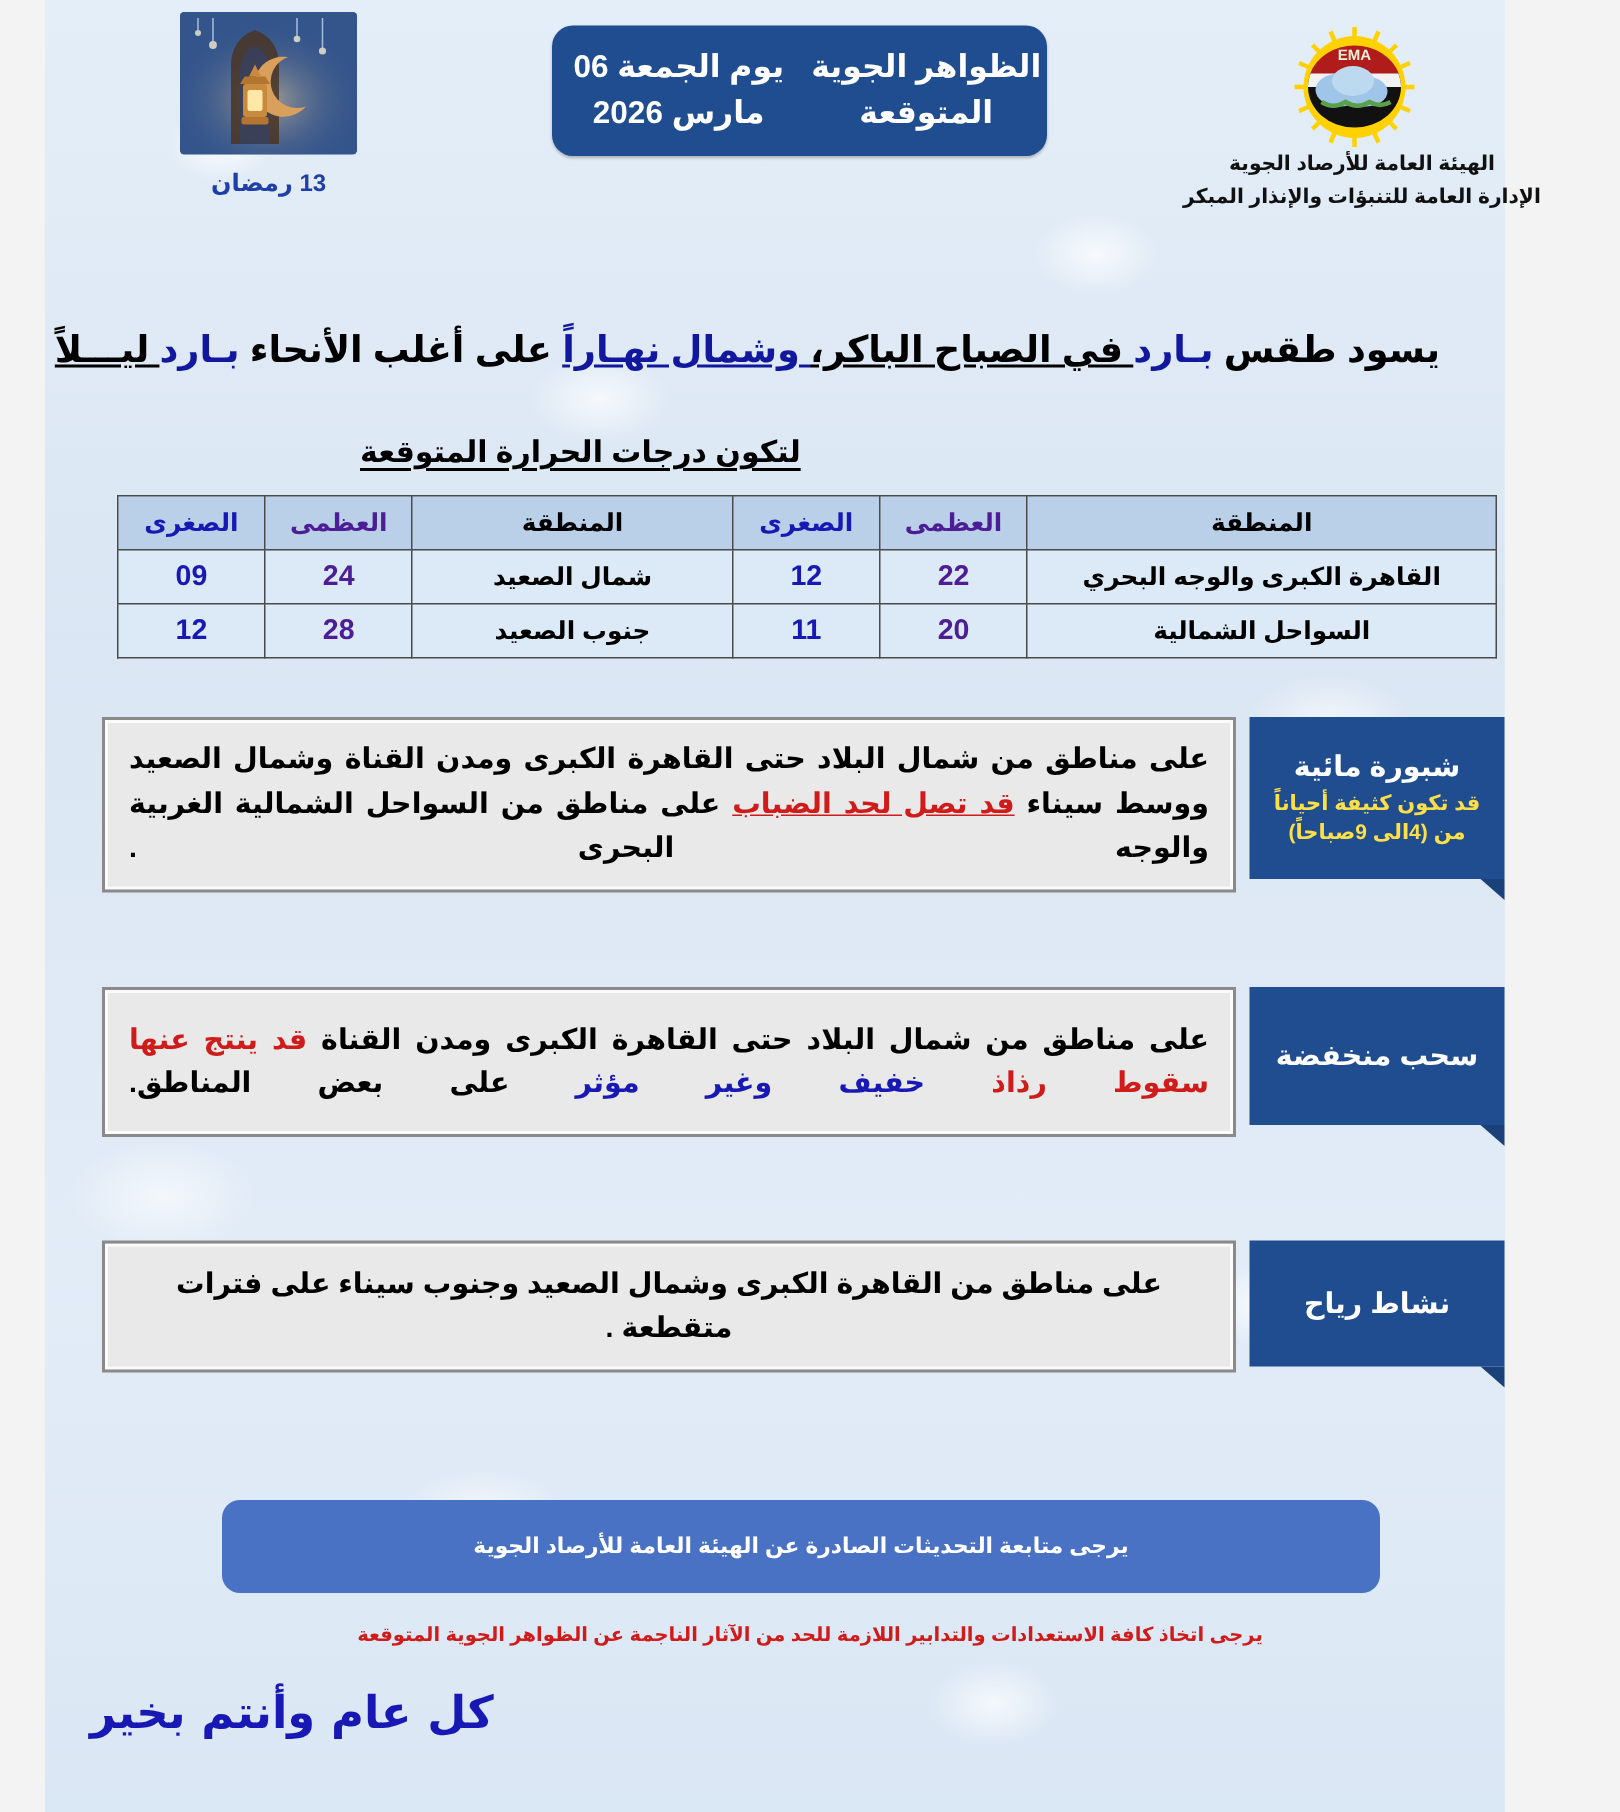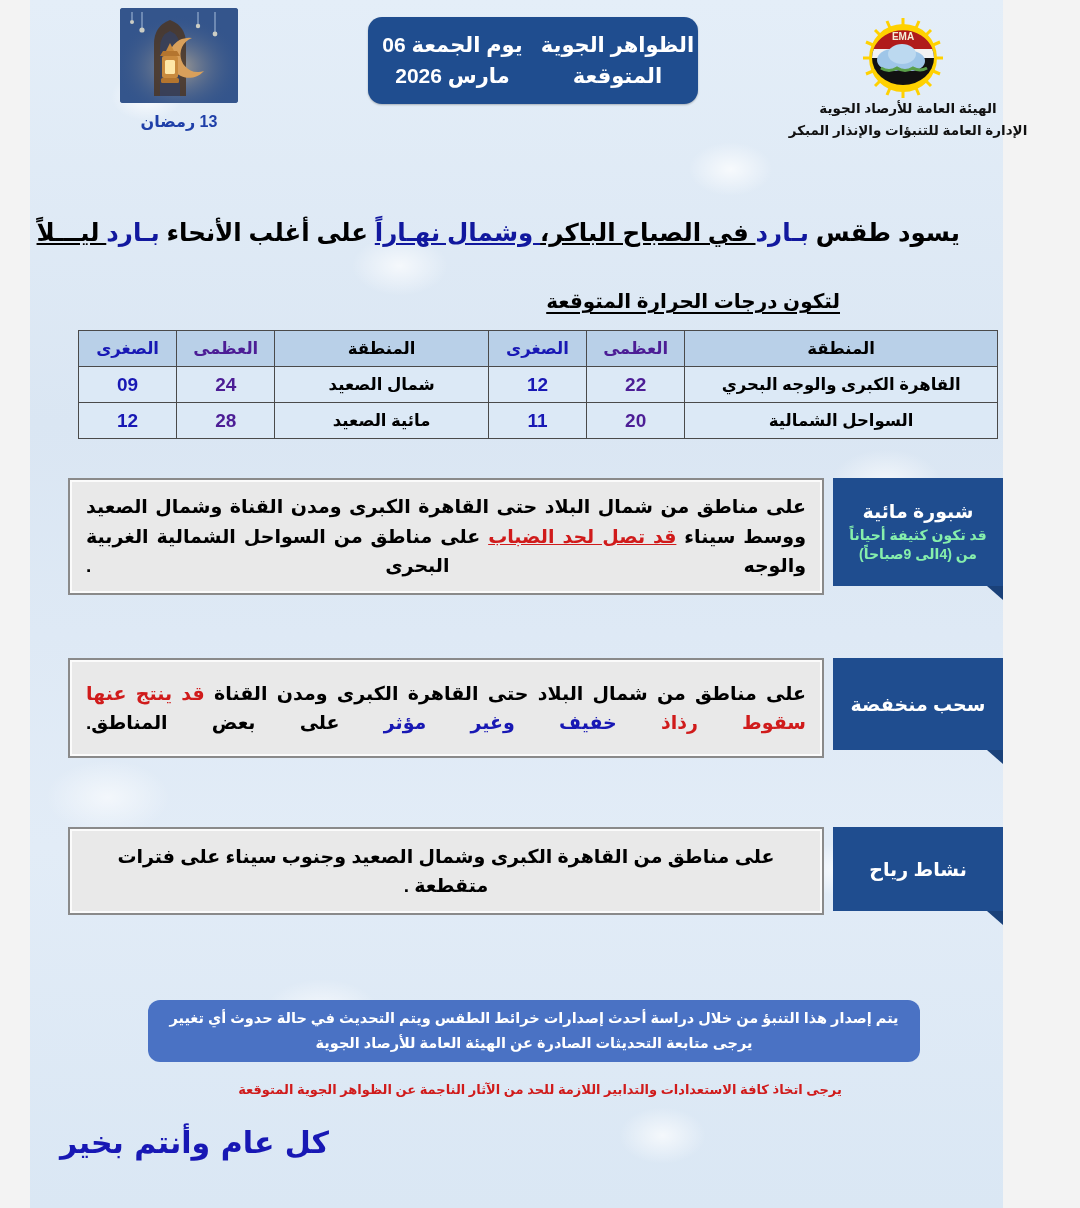--- a/index.html
+++ b/index.html
@@ -74,21 +74,21 @@
   .headline {
     position: absolute; left: 60px; top: 218px; width: 900px;
     text-align: center; font-size: 24.5px; font-weight: bold;
     color: #000000; white-space: nowrap; direction: rtl;
   }
   .headline .blue { color: #11189e; }
   .headline .u { text-decoration: underline; }
 
   .temps-heading {
     position: absolute; left: 240px; top: 289px; width: 600px;
-    text-align: right; font-size: 20px; font-weight: bold;
+    text-align: left; font-size: 20px; font-weight: bold;
     color: #000000; text-decoration: underline;
     text-underline-offset: 4px; direction: rtl;
   }
 
   
   table.temps {
     position: absolute; left: 78px; top: 330px;
     width: 920px; border-collapse: collapse;
     direction: rtl; table-layout: fixed;
   }
@@ -115,21 +115,21 @@
     text-align: center; font-weight: bold;
     display: flex; flex-direction: column;
     align-items: center; justify-content: center;
   }
   .phen .label .tail {
     position: absolute; right: -0px; bottom: -14px;
     width: 0; height: 0;
     border-left: 16px solid transparent;
     border-top: 14px solid #1a4179;
   }
-  .phen .label .sub { color: #86efac; font-size: 14px; line-height: 1.35; margin-top: 3px; }
+  .phen .label .sub { color: #fde047; font-size: 14px; line-height: 1.35; margin-top: 3px; }
   .phen .box {
     position: absolute; top: 0;
     background: #e9e9e9;
     border: 2px solid #8a8a8a;
     box-shadow: inset 0 0 0 2px #fbfbfb;
     box-sizing: border-box;
     display: flex; align-items: center;
   }
   .phen .box p {
     margin: 0; padding: 0 16px;
@@ -274,21 +274,21 @@
         <td class="c-red">22</td>
         <td class="c-blue">12</td>
         <td class="region">شمال الصعيد</td>
         <td class="c-red">24</td>
         <td class="c-blue">09</td>
       </tr>
       <tr class="body">
         <td class="region">السواحل الشمالية</td>
         <td class="c-red">20</td>
         <td class="c-blue">11</td>
-        <td class="region">مائية الصعيد</td>
+        <td class="region">جنوب الصعيد</td>
         <td class="c-red">28</td>
         <td class="c-blue">12</td>
       </tr>
     </tbody>
       </table>
 
     <div class="phen" style="left:0; top:478px; width:1080px; height:125px;">
       <div class="label" style="left:833px; width:170px; height:108px;">
         <span style="font-size:19px;">شبورة مائية</span>
         <span class="sub">قد تكون كثيفة أحياناً</span>
@@ -314,21 +314,20 @@
       <div class="label" style="left:833px; width:170px; height:84px;">
         <span style="font-size:19px;">نشاط رياح</span>
         <span class="tail"></span>
       </div>
       <div class="box" style="left:68px; width:756px; height:88px;">
         <p style="text-align:center; text-align-last:center;"><span>على مناطق من القاهرة الكبرى وشمال الصعيد وجنوب سيناء على فترات متقطعة .</span></p>
       </div>
     </div>
 
     <div class="notice">
-      <span>يتم إصدار هذا التنبؤ من خلال دراسة أحدث إصدارات خرائط الطقس ويتم التحديث في حالة حدوث أي تغيير</span>
       <span>يرجى متابعة التحديثات الصادرة عن الهيئة العامة للأرصاد الجوية</span>
     </div>
 
     <div class="warn">يرجى اتخاذ كافة الاستعدادات والتدابير اللازمة للحد من الآثار الناجمة عن الظواهر الجوية المتوقعة</div>
     <div class="greeting">كل عام وأنتم بخير</div>
 
   </div>
 </div>
 
 </body></html>

